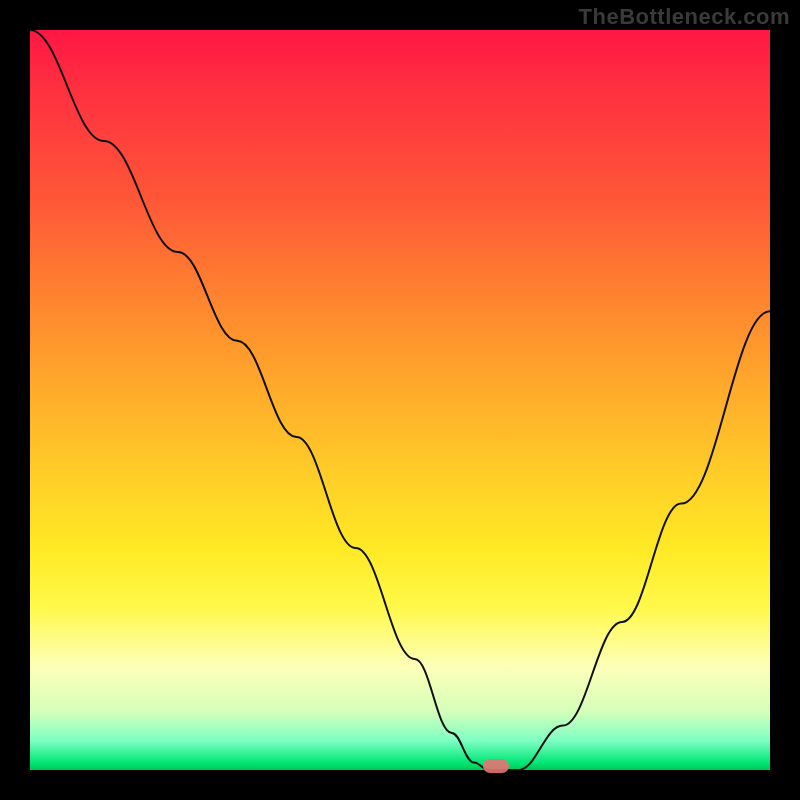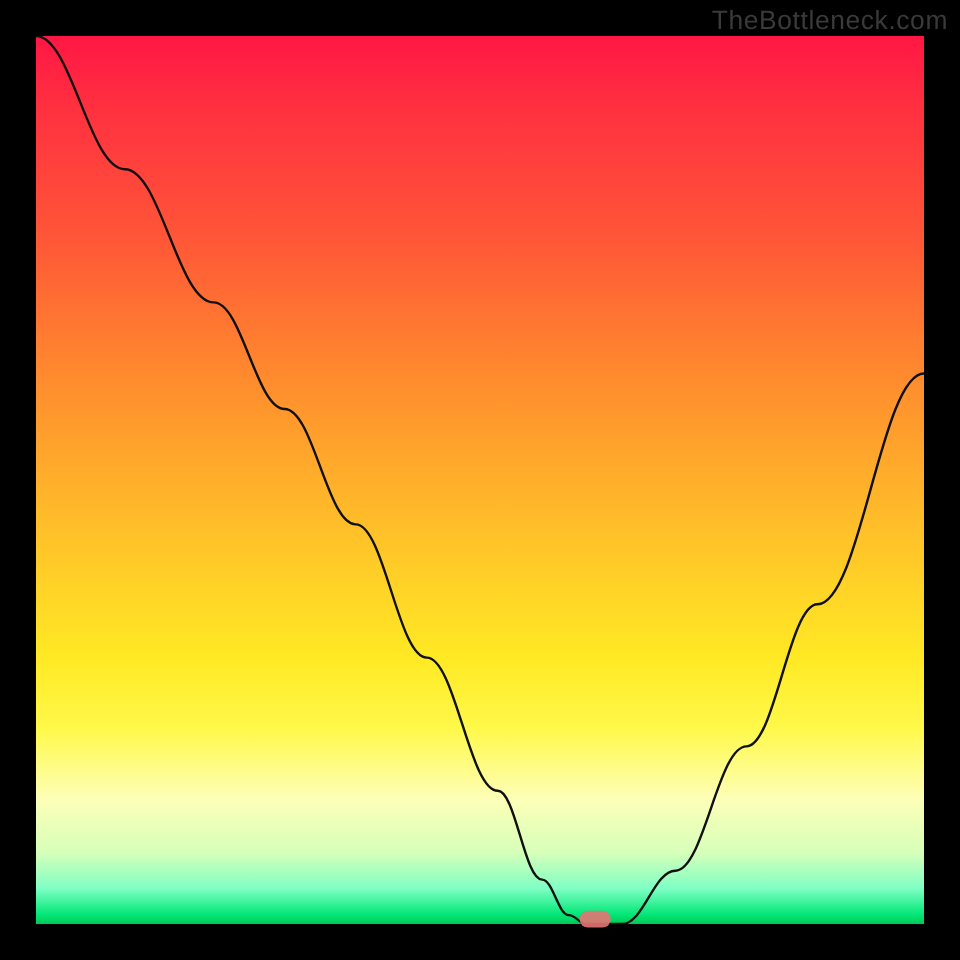--- a/index.html
+++ b/index.html
@@ -15,21 +15,21 @@
     position: relative;
     width: 800px;
     height: 800px;
   }
   .watermark {
     position: absolute;
     top: 4px;
     right: 10px;
     color: #3a3a3a;
     font-size: 22px;
-    font-weight: 400;
+    font-weight: 700;
     letter-spacing: 0.5px;
     z-index: 5;
   }
   .plot-frame {
     position: absolute;
     left: 30px;
     top: 30px;
     width: 740px;
     height: 740px;
     background: linear-gradient(to bottom,

